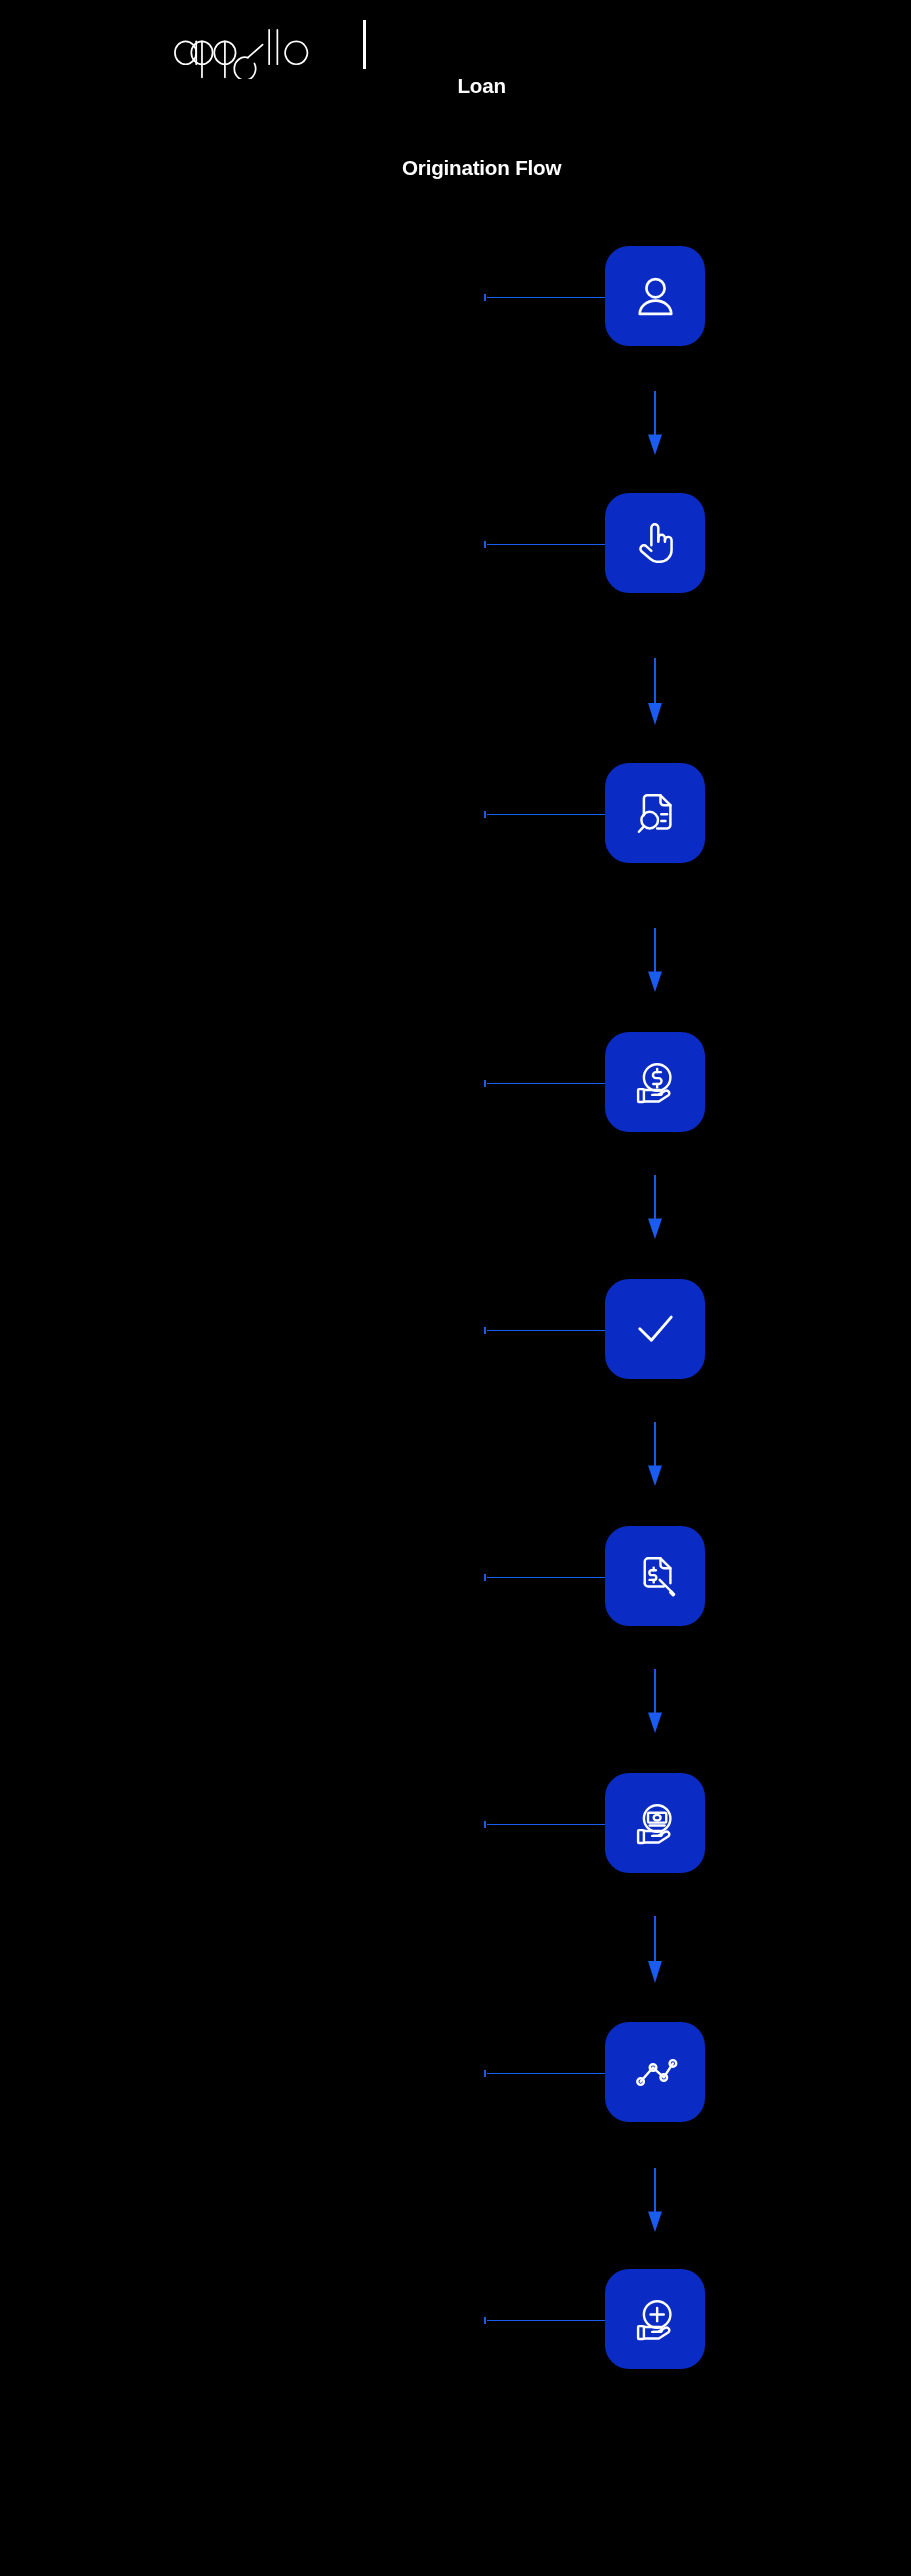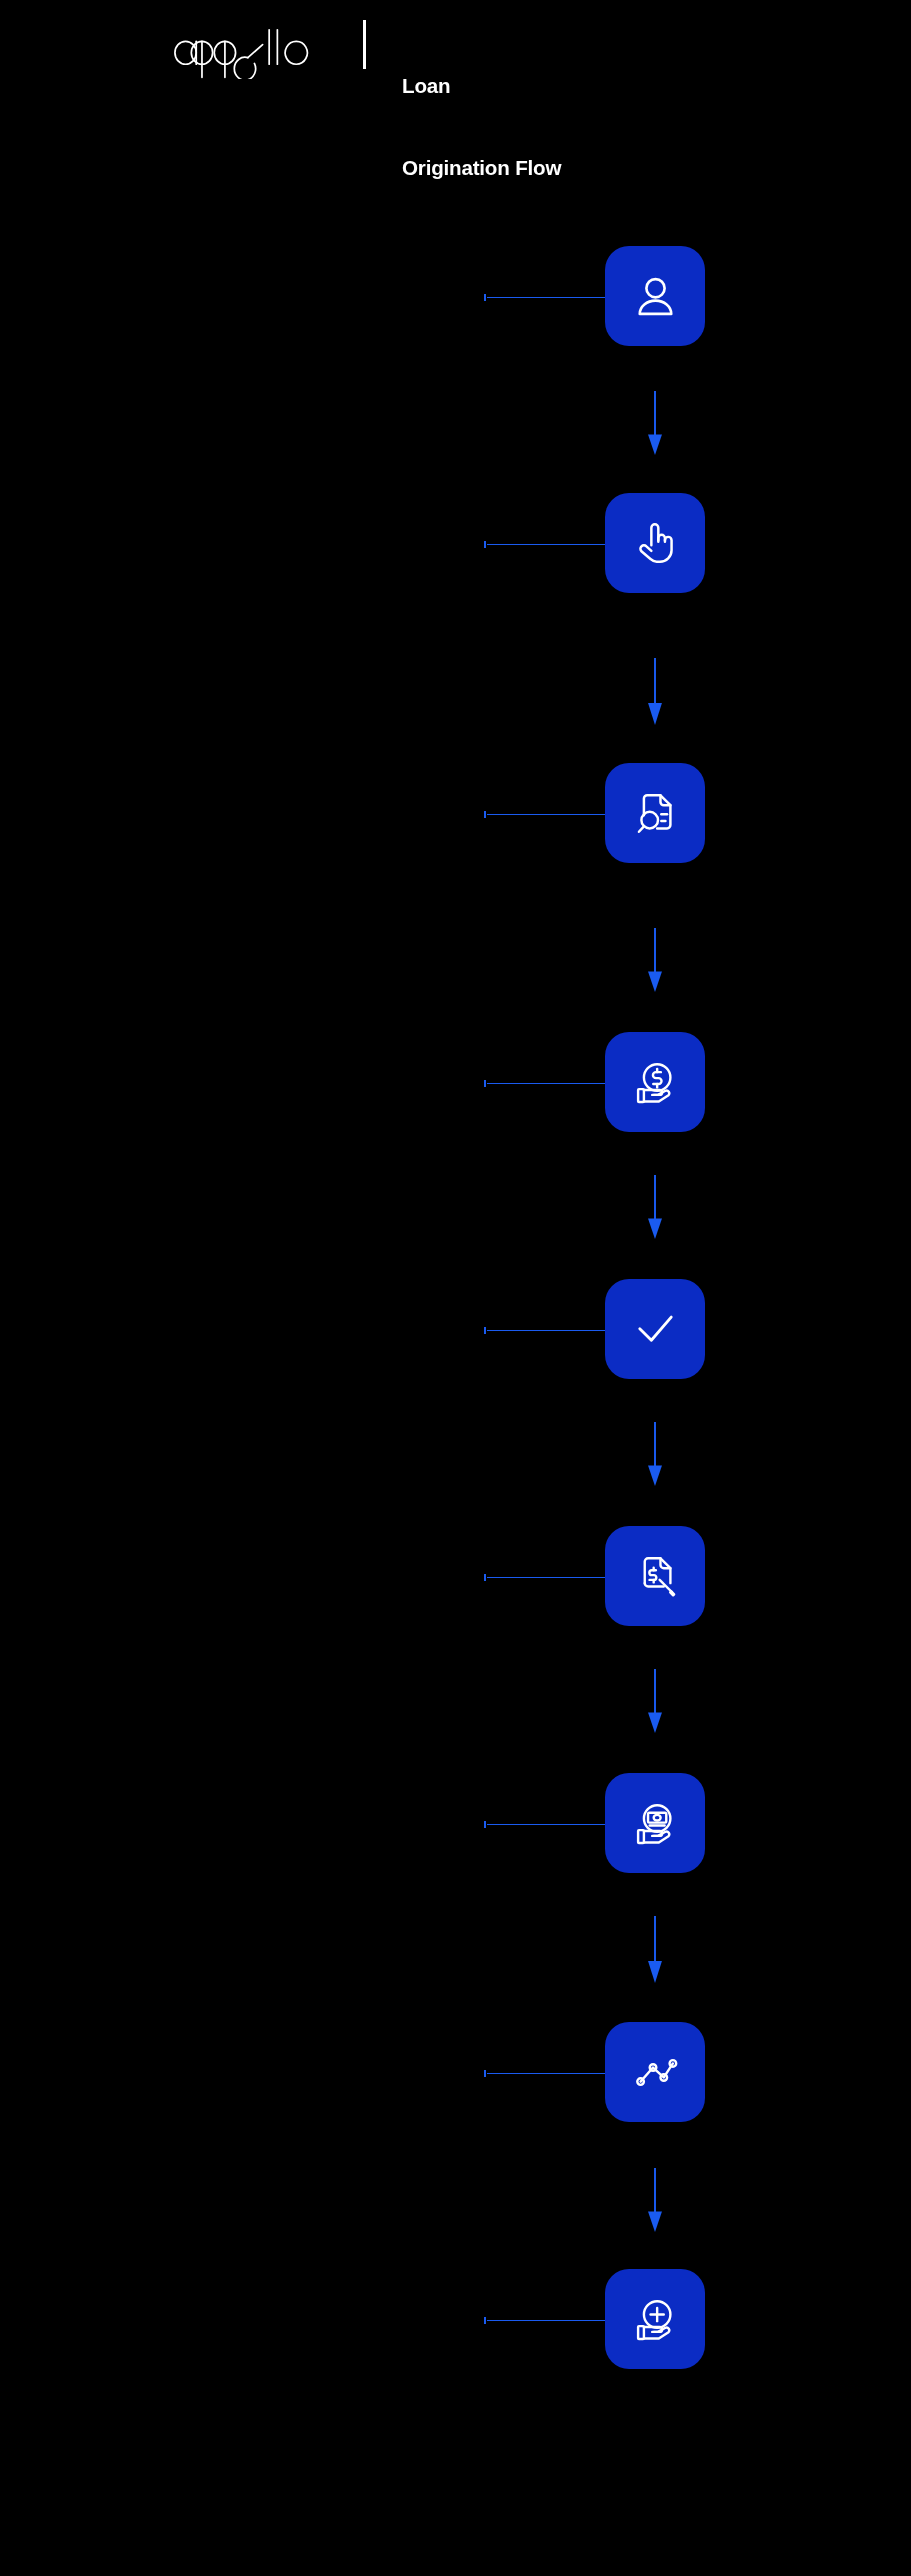--- a/index.html
+++ b/index.html
@@ -18,20 +18,21 @@
   }
 
   
   #header {
     position: absolute;
     left: 0; top: 0;
     width: 912px;
     height: 99px;
     display: flex;
     align-items: flex-start;
+    text-align: center;
   }
   #brand-logo {
     position: absolute;
     left: 159px;
     top: 20px;
     width: 181px;
     height: 59px;
   }
   #header-divider {
     position: absolute;

